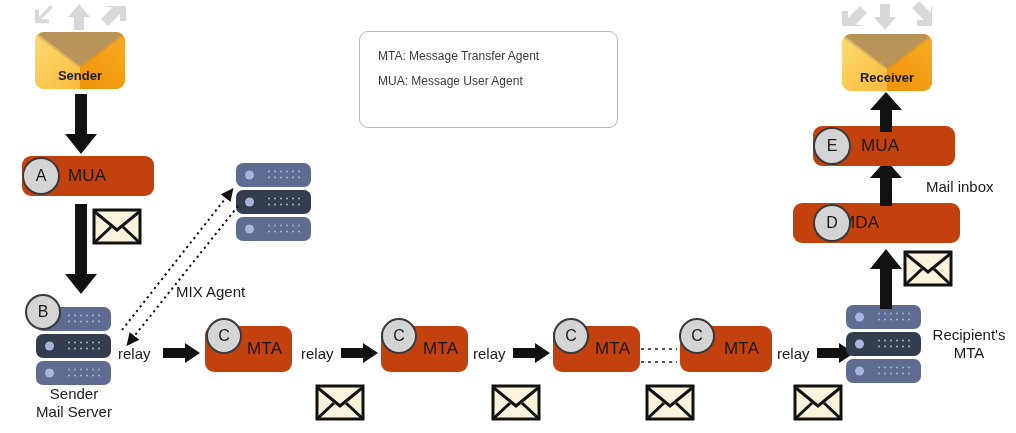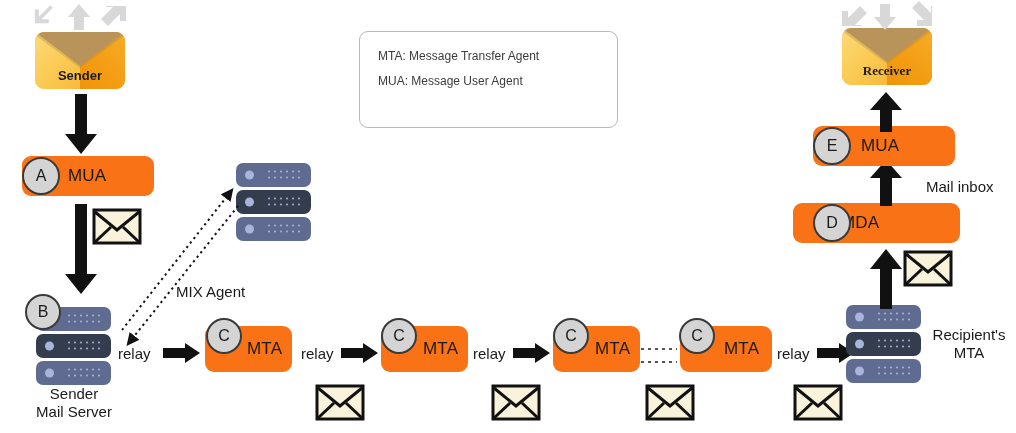--- a/index.html
+++ b/index.html
@@ -7,21 +7,21 @@
     width:1016px;height:433px;position:relative;overflow:hidden;
     font-family:"Liberation Sans","DejaVu Sans",sans-serif;
     color:#1a1a1a;
   }
   .stage{position:absolute;left:0;top:0;width:1016px;height:433px;}
   .abs{position:absolute;}
 
   
   .nodebox{
     position:absolute;
-    background:#f97316;
+    background:#c2410c;
     border-radius:9px;
     display:flex;align-items:center;
     box-sizing:border-box;
   }
   .nodebox .nlabel{
     font-size:17px;color:#1a1a1a;letter-spacing:.2px;
     white-space:nowrap;
   }
   .stepcircle{
     position:absolute;
@@ -421,21 +421,21 @@
 
   <div class="nodebox" style="left:813px;top:126px;width:142px;height:40px;">
     <span class="nlabel" style="margin-left:48px;">MUA</span>
   </div>
   <div class="stepcircle" style="left:813px;top:127px;width:38px;height:38px;">E</div>
 
   <svg class="abs" style="left:868px;top:90px;" width="36" height="42">
     <path class="ink" d="M12 42 H24 V20 H34 L18 2 L2 20 H12 Z"></path>
   </svg>
 
-  <div class="bigenv" style="left:842px;top:28px;font-family:Liberation Serif, serif;">
+  <div class="bigenv" style="left:842px;top:34px;">
     <div class="body">
       <div class="flapL"></div>
       <div class="flapR"></div>
       <svg class="tri" viewBox="0 0 90 57" preserveAspectRatio="none">
         <polygon points="0,0 90,0 45,34" fill="#b8935a"></polygon>
         <polygon points="0,0 0,3 45,36 90,3 90,0 45,34" fill="#a98650" opacity="0.35"></polygon>
       </svg>
     </div>
     <div class="elabel">Receiver</div>
   </div>

